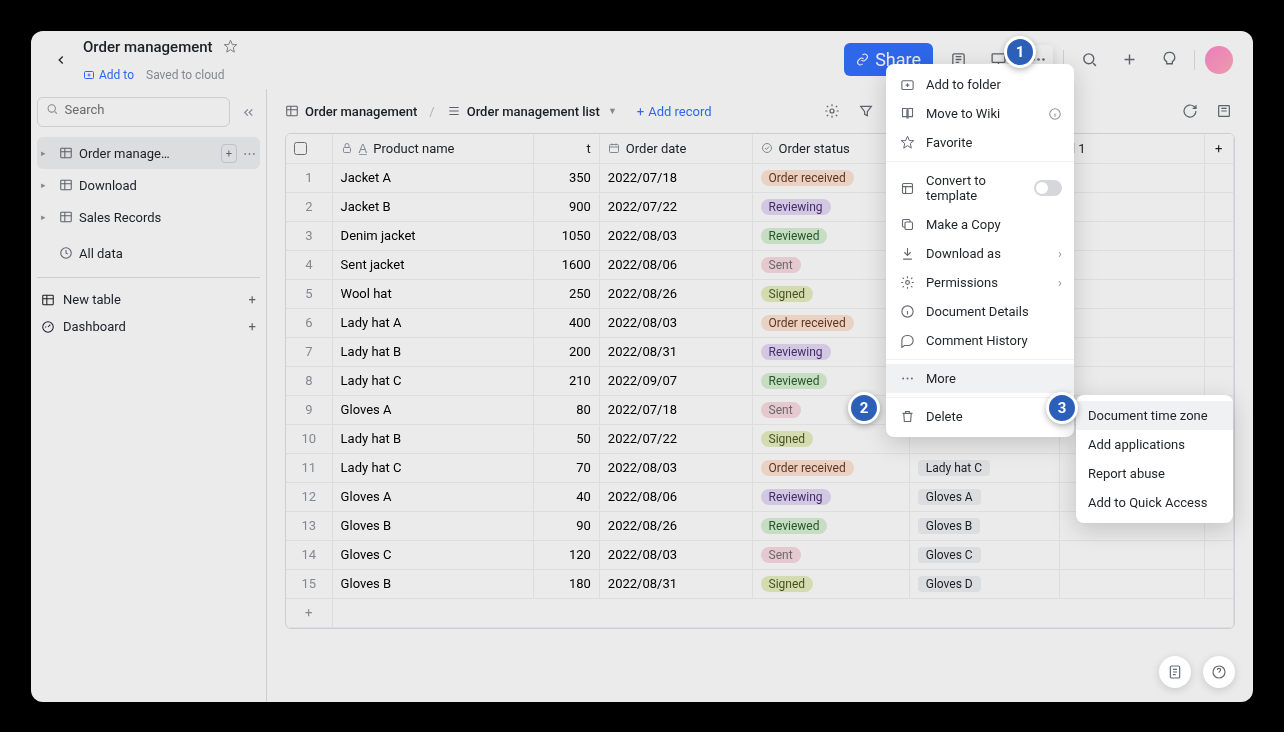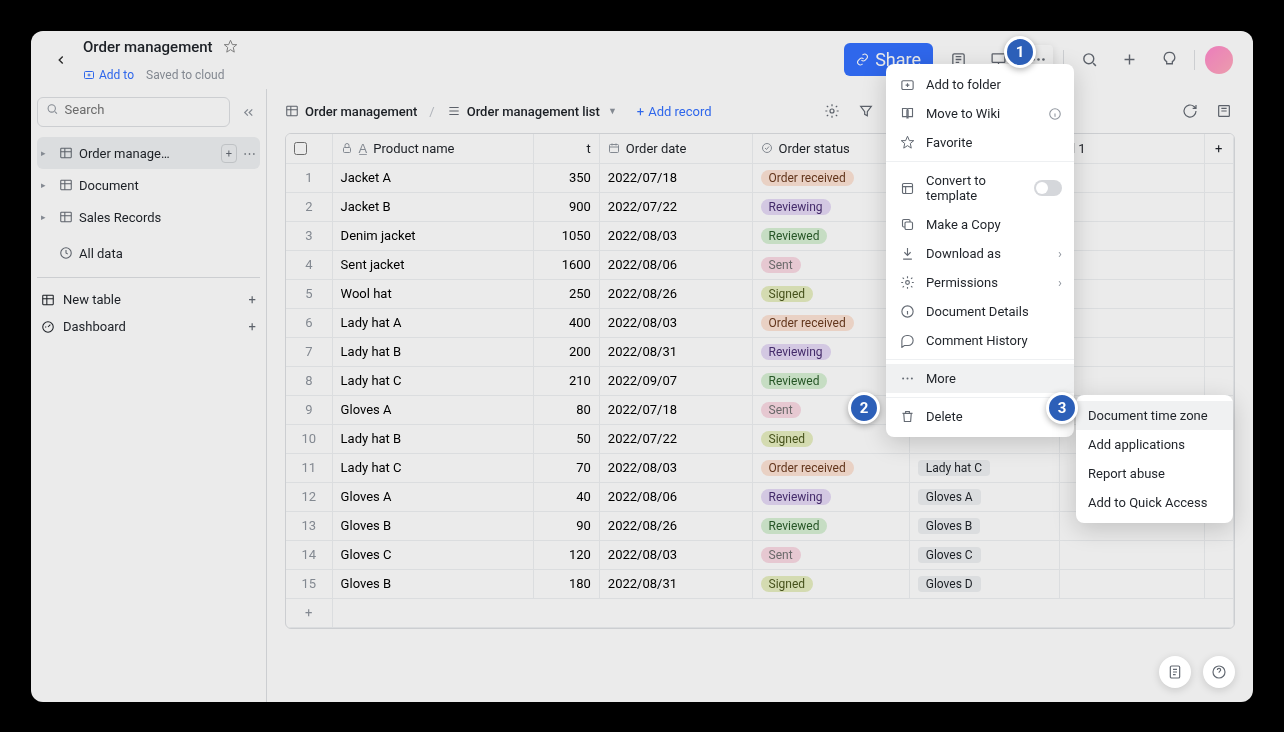--- a/index.html
+++ b/index.html
@@ -194,21 +194,21 @@
             <span class="dots">⋯</span>
           </div>
           <div class="tree-item">
             <span class="caret">▸</span>
             <span class="tbl-icon">
               <svg width="14" height="14" viewBox="0 0 24 24" fill="none" stroke="currentColor" stroke-width="1.8">
                 <rect x="3" y="4" width="18" height="16" rx="1"></rect>
                 <path d="M3 10h18M10 4v16"></path>
               </svg>
             </span>
-            <span class="label">Document</span>
+            <span class="label">Download</span>
           </div>
           <div class="tree-item">
             <span class="caret">▸</span>
             <span class="tbl-icon">
               <svg width="14" height="14" viewBox="0 0 24 24" fill="none" stroke="currentColor" stroke-width="1.8">
                 <rect x="3" y="4" width="18" height="16" rx="1"></rect>
                 <path d="M3 10h18M10 4v16"></path>
               </svg>
             </span>
             <span class="label">Sales Records</span>

